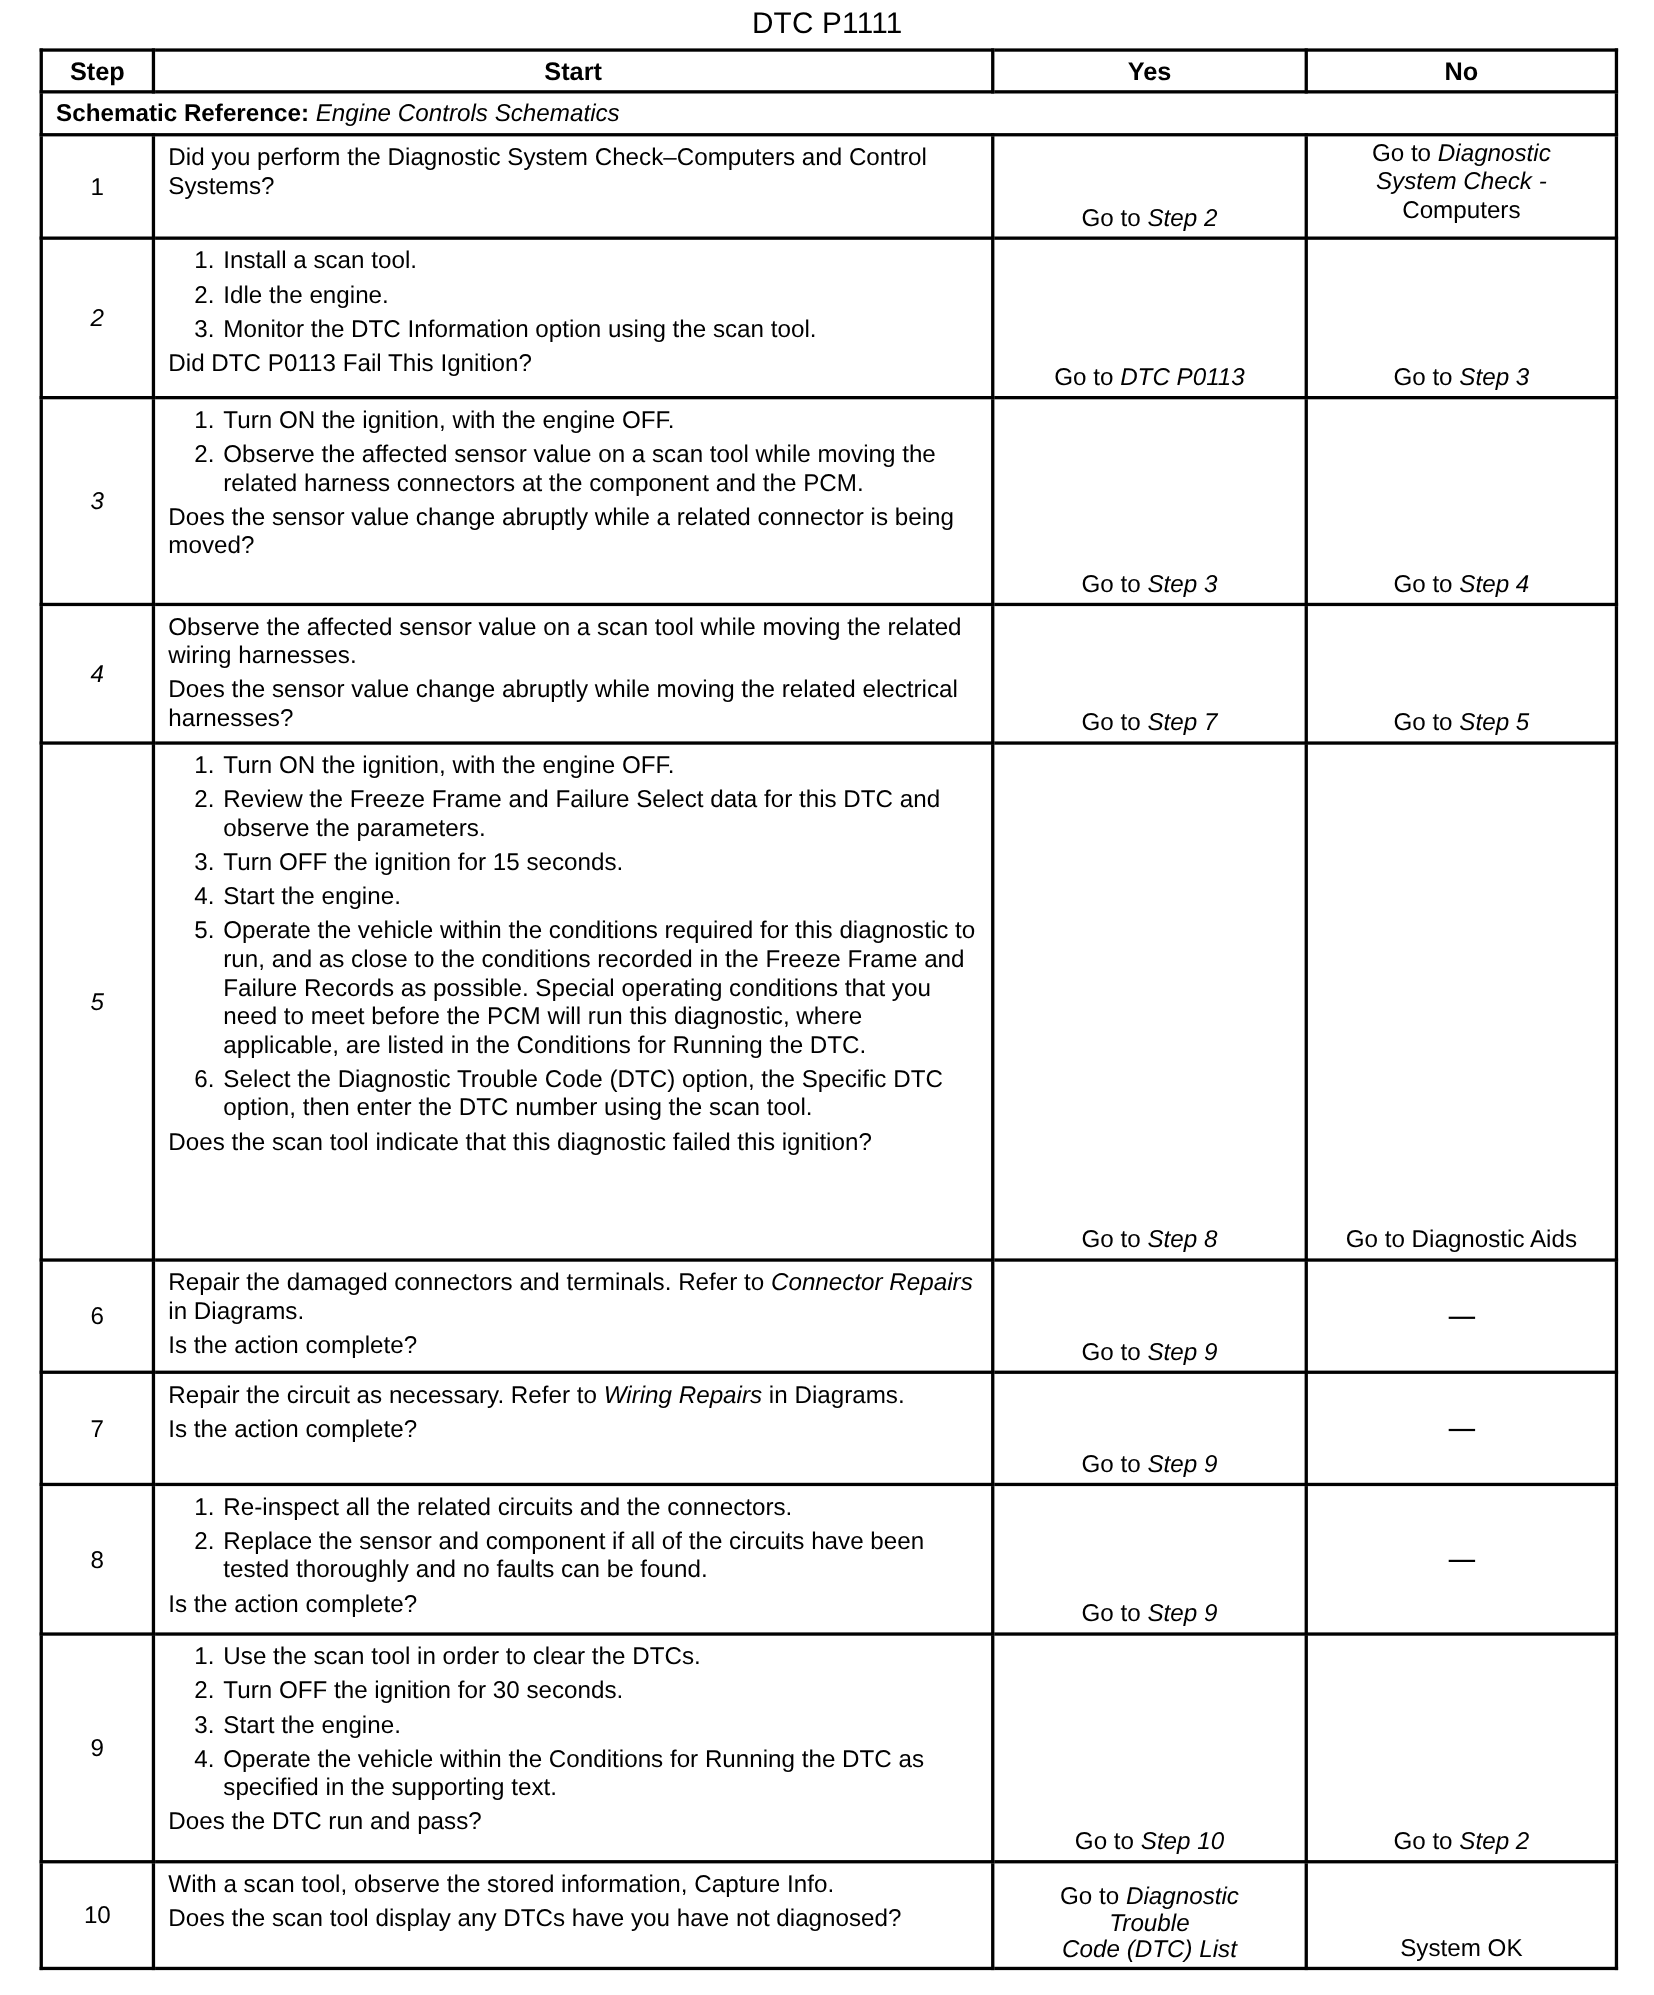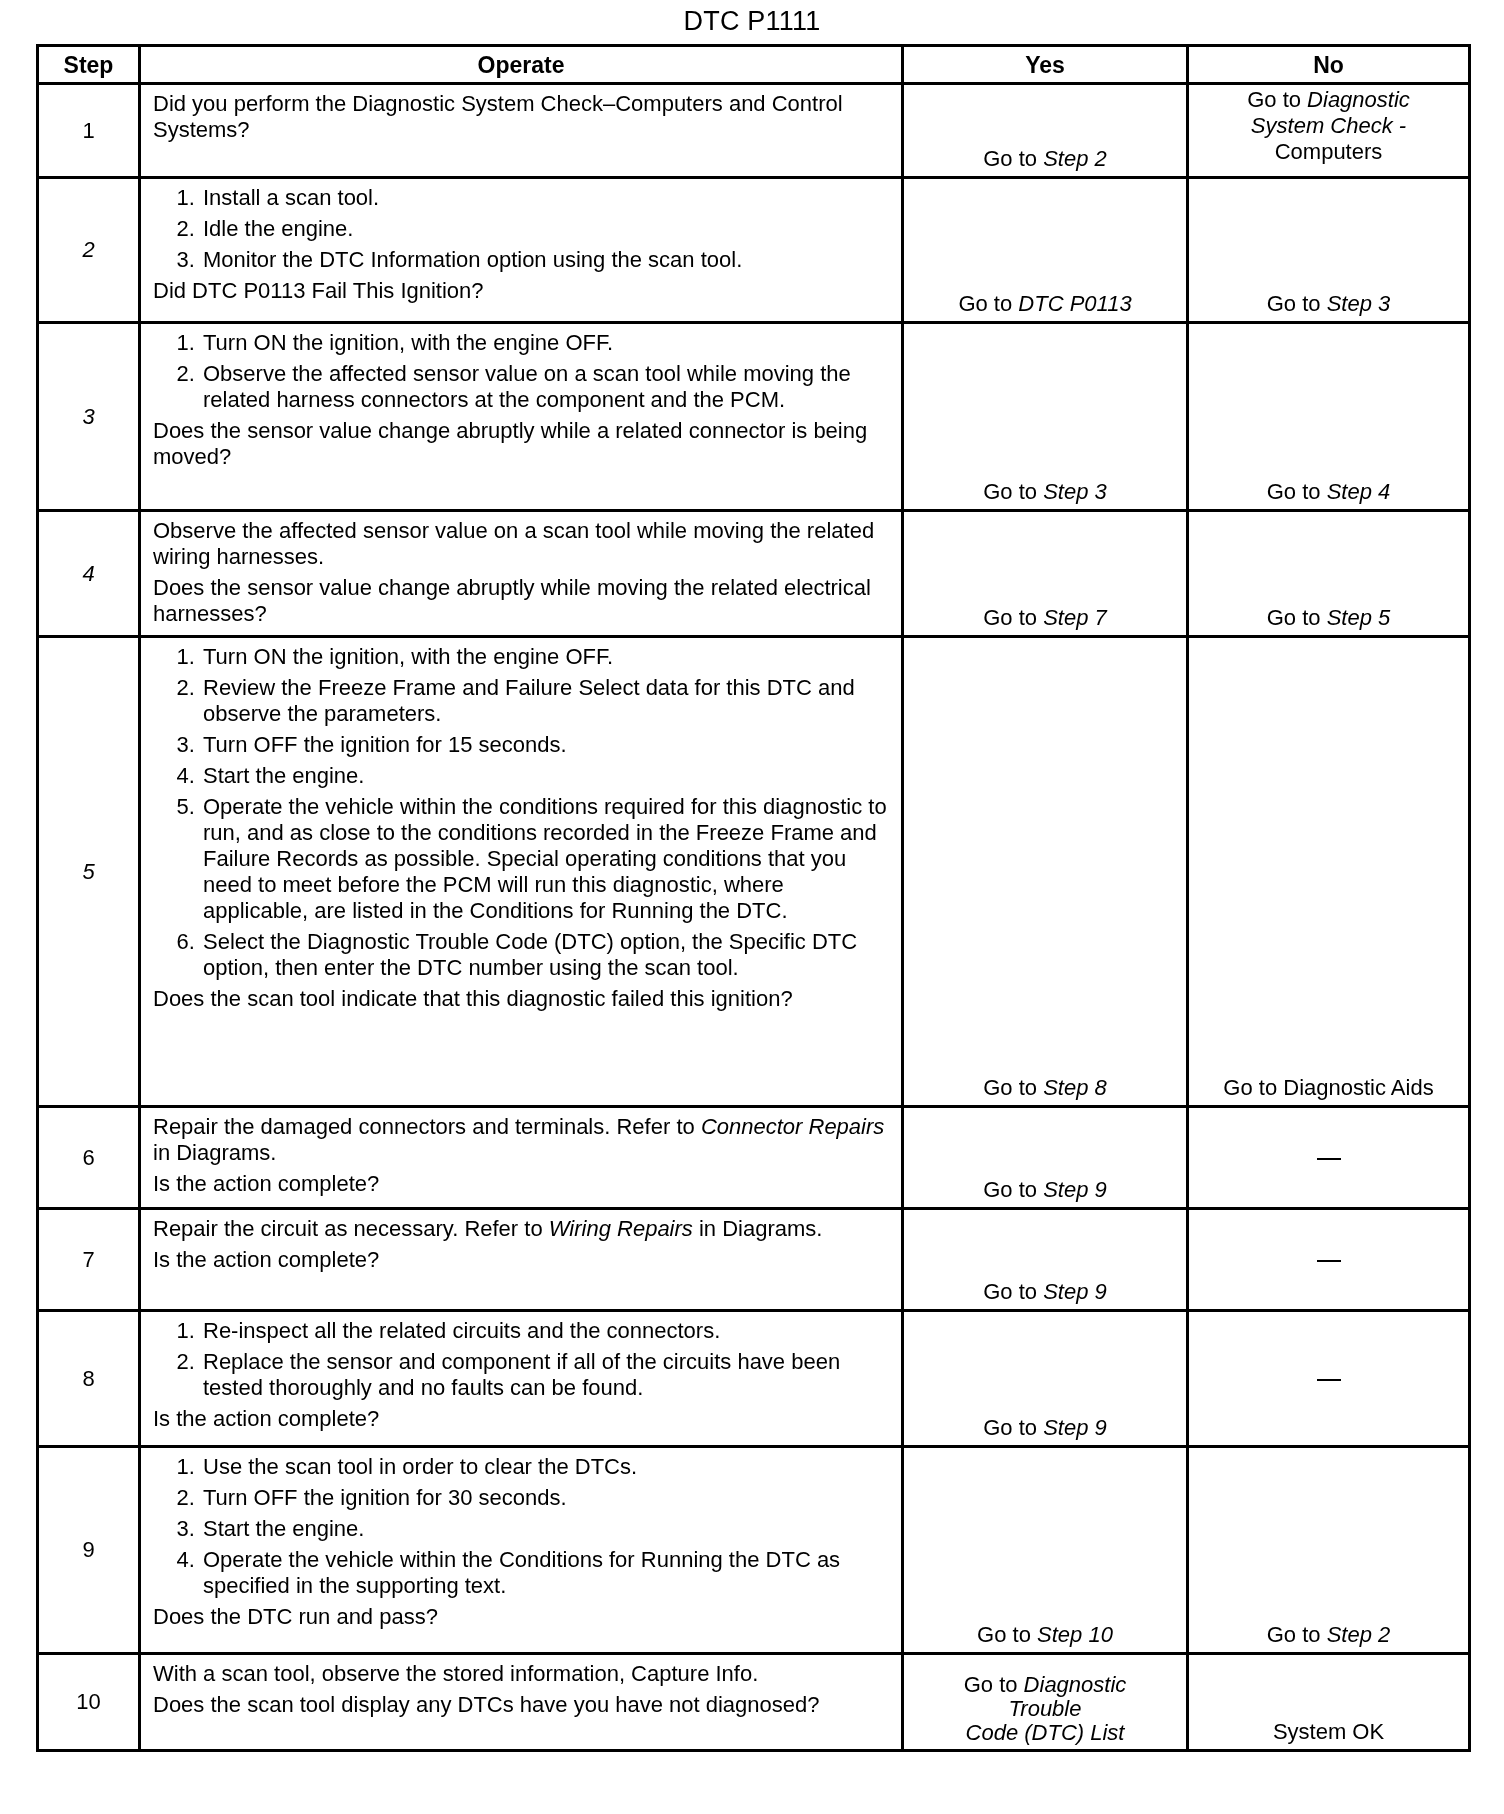--- a/index.html
+++ b/index.html
@@ -55,26 +55,32 @@
 <table class="dtc">
   <colgroup>
     <col class="c-step">
       <col class="c-action">
       <col class="c-yes">
       <col class="c-no">
   </colgroup>
   <thead>
     <tr>
       <th>Step</th>
-      <th>Operate</th>
+      <th>Start</th>
       <th>Yes</th>
       <th>No</th>
     </tr>
   </thead>
   <tbody>
+    <tr>
+      <td class="schem" colspan="4">
+        <b>Schematic Reference:</b>
+        <i>Engine Controls Schematics</i>
+      </td>
+    </tr>
 
     <tr class="r1">
       <td class="step">1</td>
       <td class="action">
         <p class="q">Did you perform the Diagnostic System Check–Computers  and Control Systems?</p>
       </td>
       <td class="yes">
         <span>Go to</span>
         <i class="em">Step 2</i>
       </td>

